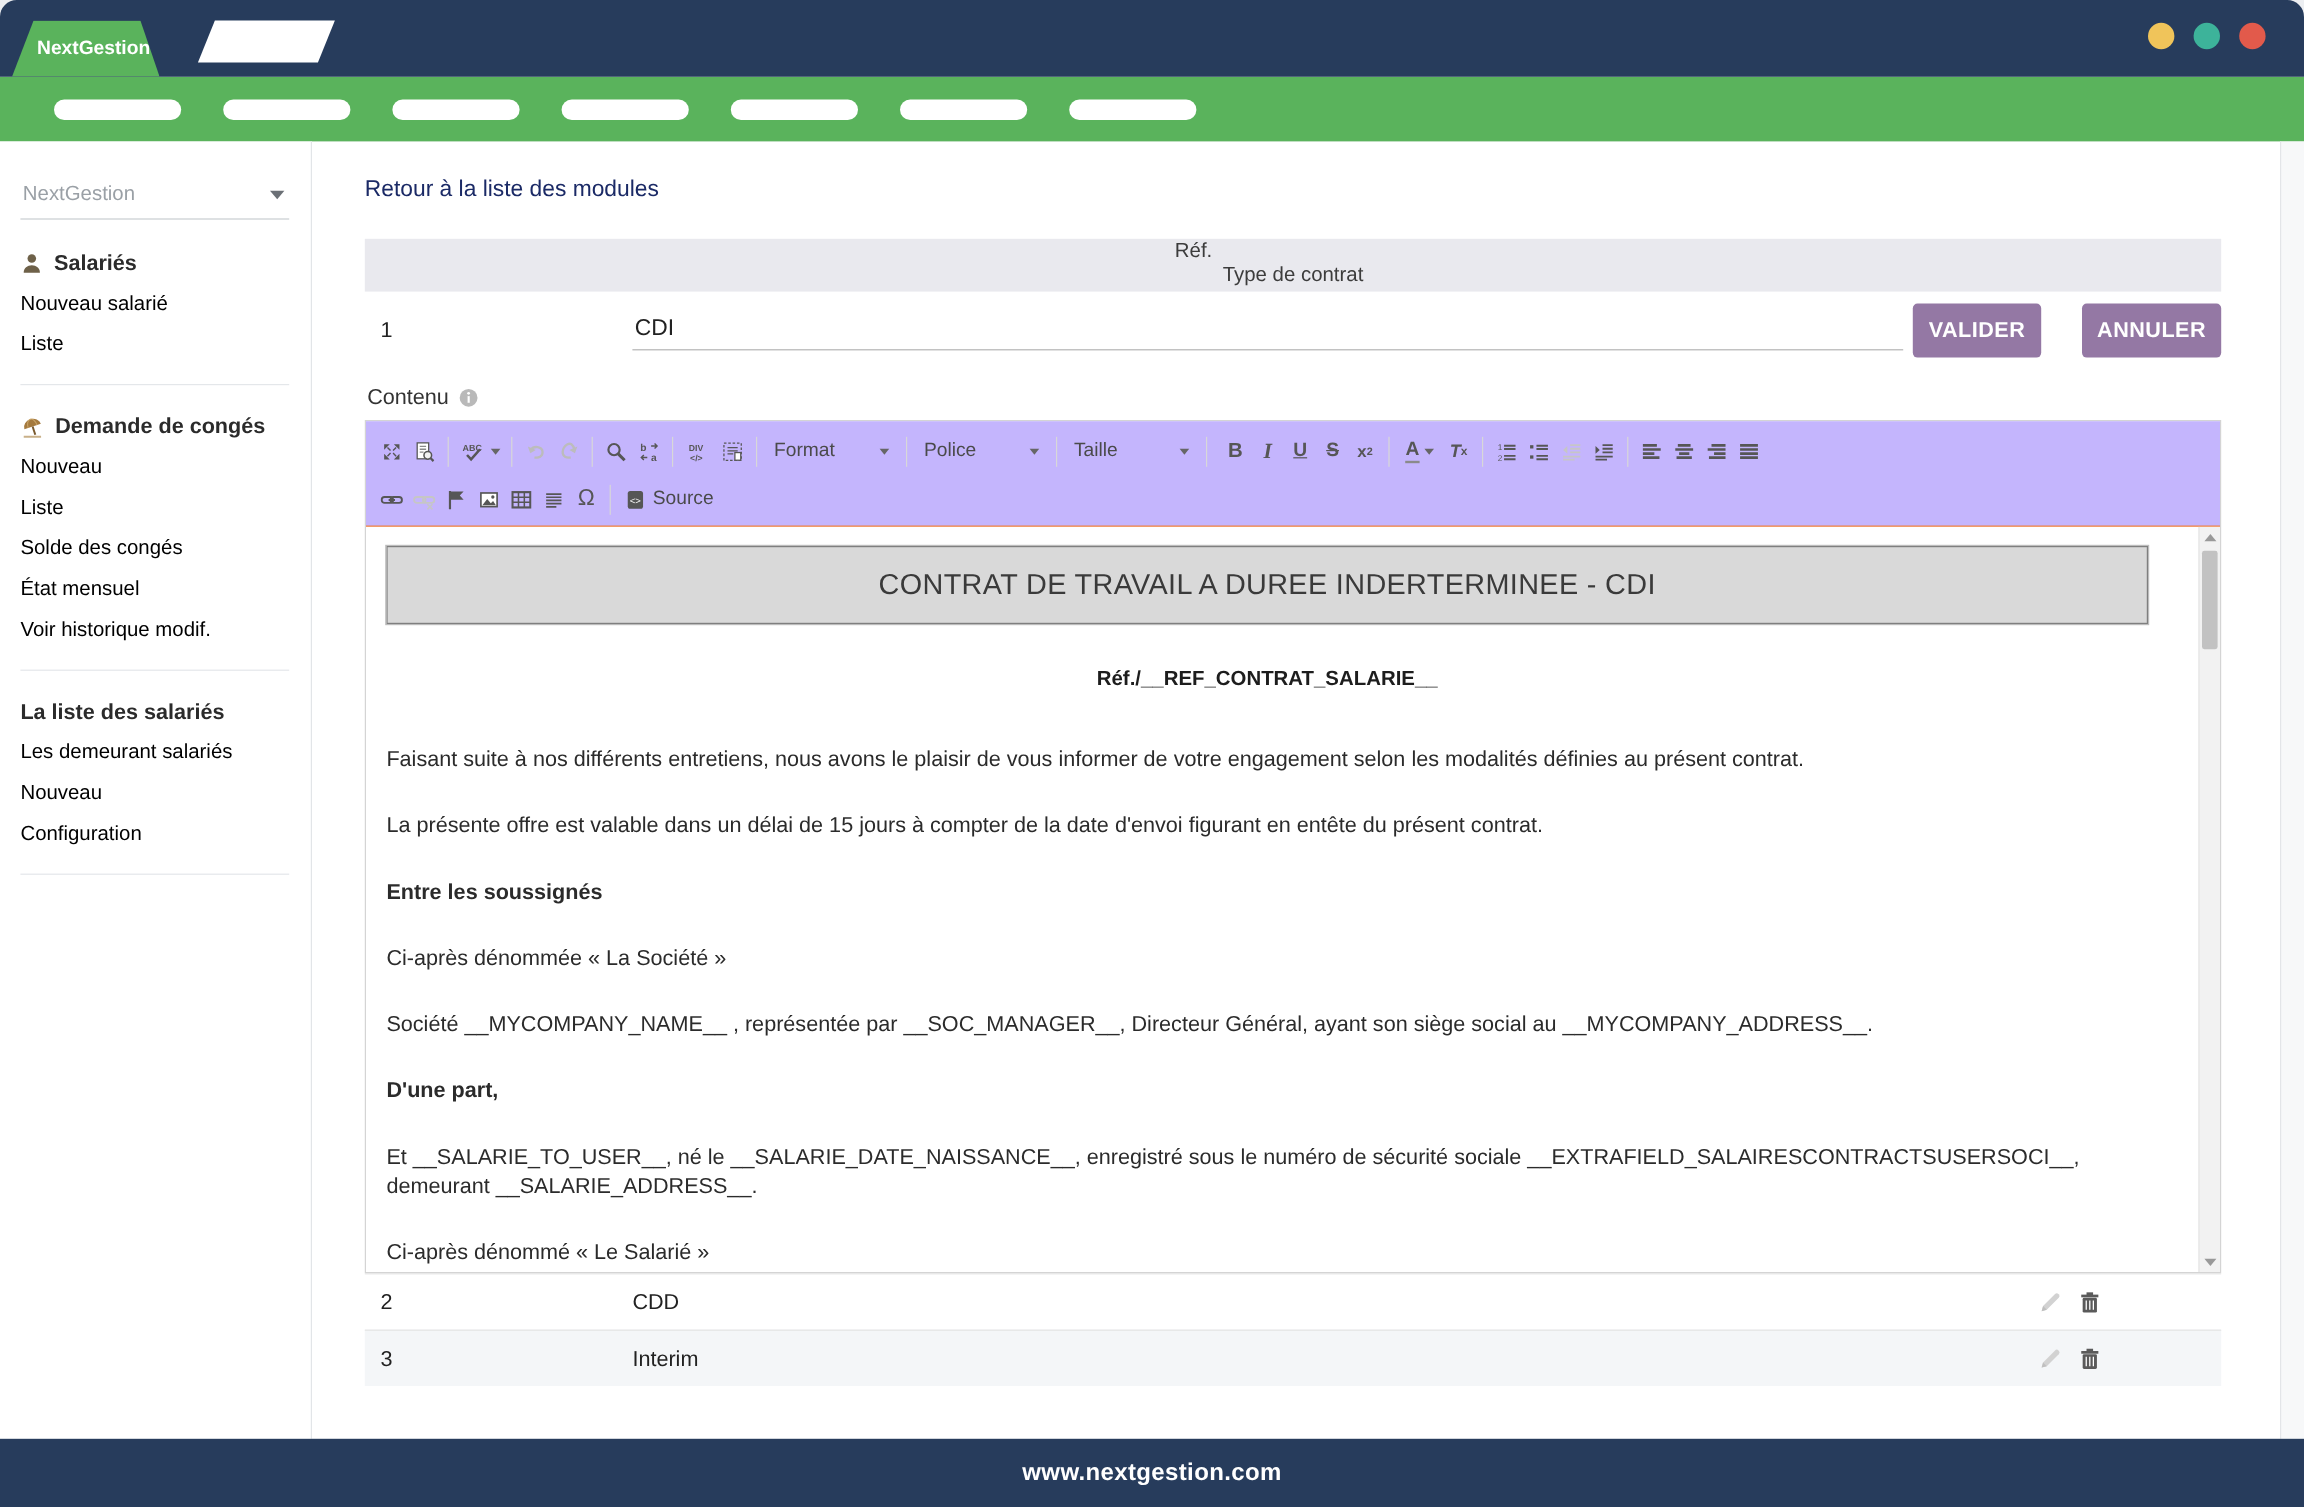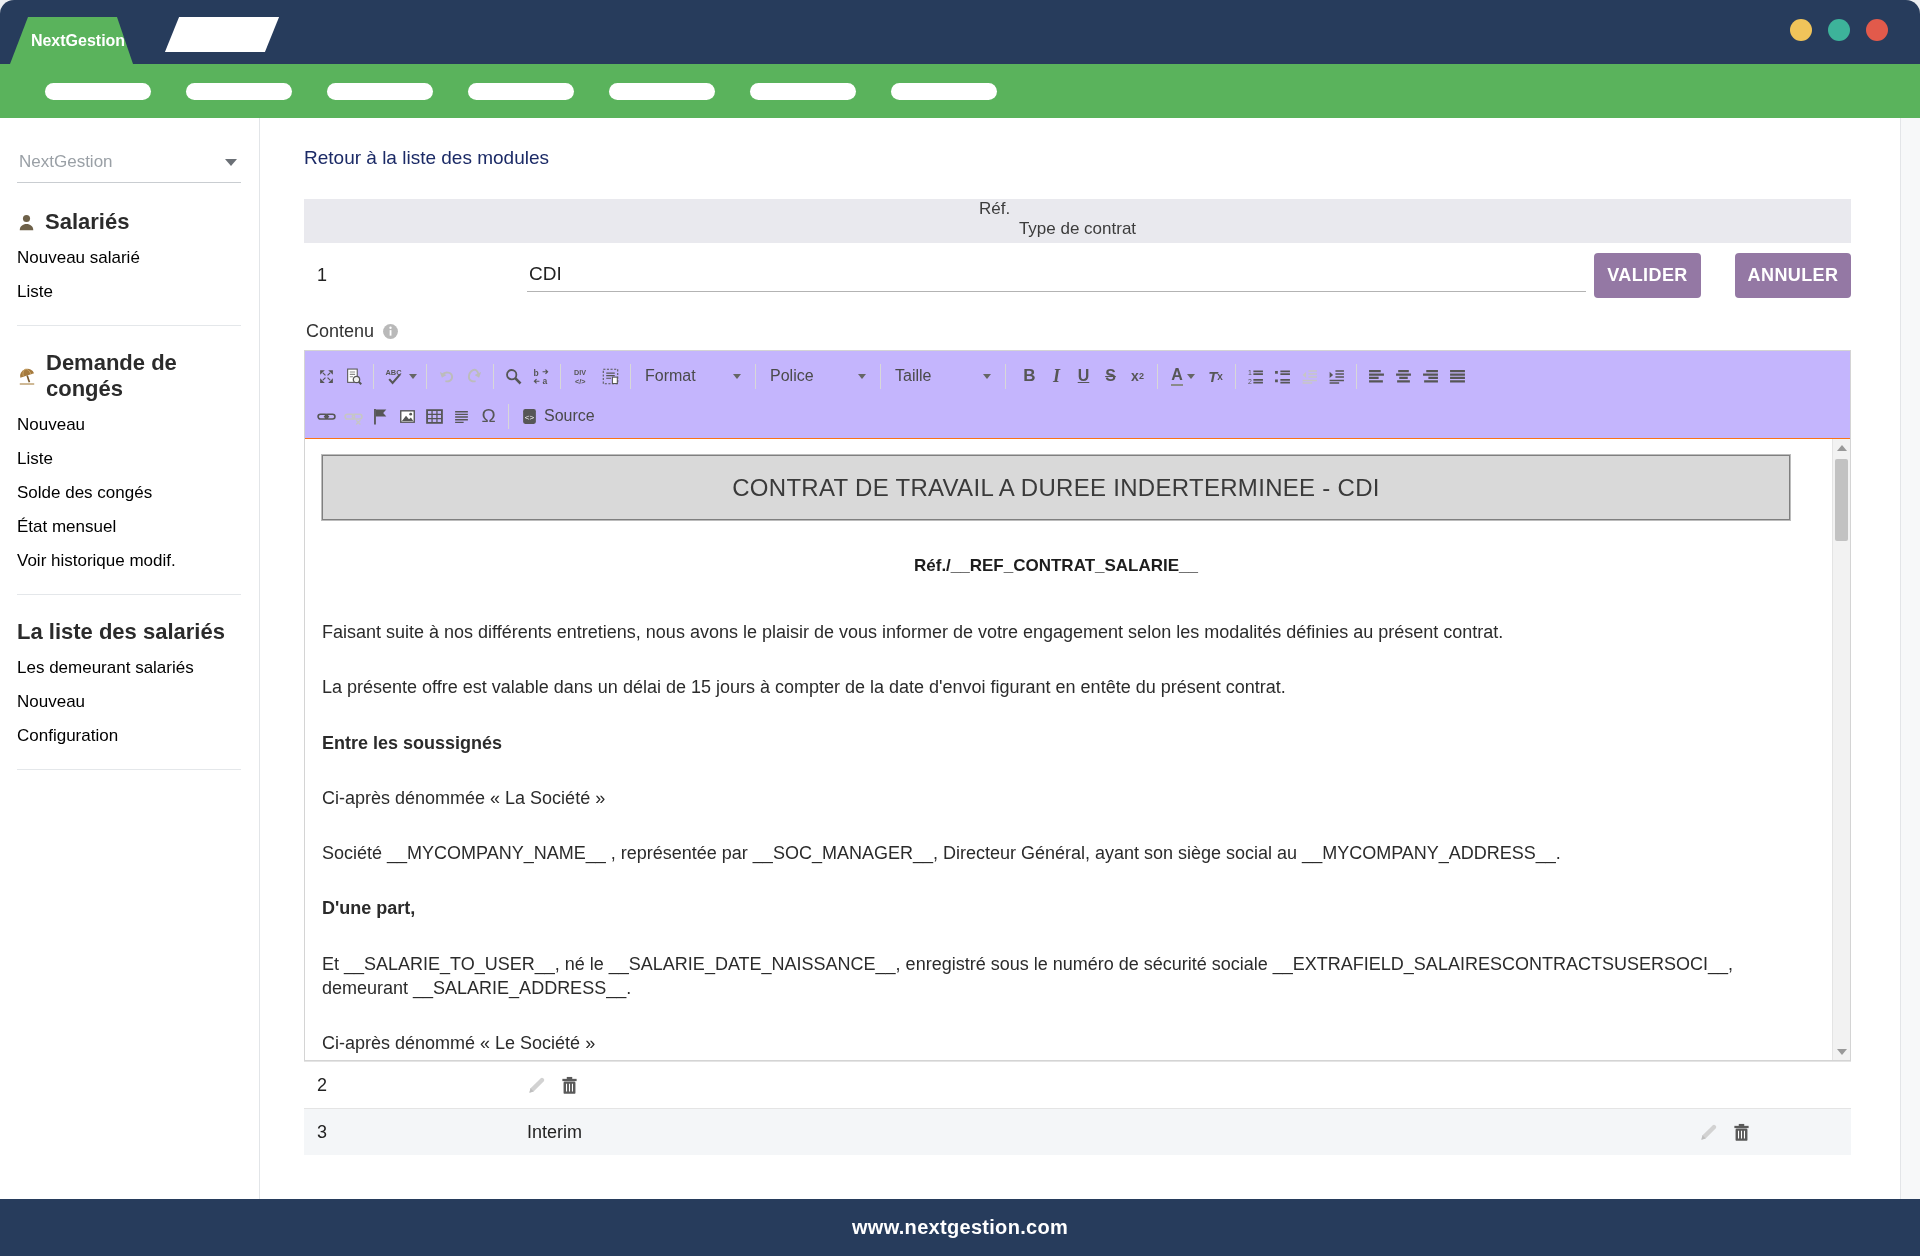--- a/index.html
+++ b/index.html
@@ -45,21 +45,21 @@
     border-bottom:1px solid #c9cdd1; padding:6px 4px 10px 2px; margin-bottom:26px;
     cursor:pointer;
   }
   .search-box .ph { color:#9aa0a6; font-size:17px; }
   .caret-down {
     width:0; height:0; border-left:6px solid transparent; border-right:6px solid transparent;
     border-top:7px solid #6b7076;
   }
   .side-section-title {
     display:flex; align-items:center; gap:9px;
-    font-size:22px; font-weight:bold; color:#2b2b2b; margin:24px 0 6px 0;
+    font-size:18px; font-weight:bold; color:#2b2b2b; margin:24px 0 6px 0;
   }
   .side-item { font-size:17px; color:#000000; padding:7px 0; cursor:pointer; }
   .side-divider { border:none; border-top:1px solid #e4e7ea; margin:16px 0 6px 0; }
   
   .main { flex:1 1 auto; padding:29px 0 0 44px; min-width:0; }
   .main-inner { width:1547px; }
   .main-header { display:flex; align-items:center; justify-content:space-between; margin-bottom:30px; }
   .main-title-wrap { display:flex; align-items:center; gap:16px; }
   .main-title { font-size:20px; color:#2a8094; }
   .back-link { font-size:19px; color:#1b2a66; text-decoration:none; cursor:pointer; }
@@ -474,36 +474,37 @@
               <span>CONTRAT DE TRAVAIL A DUREE INDERTERMINEE - CDI</span>
             </div>
             <div class="doc-ref">Réf./__REF_CONTRAT_SALARIE__</div>
             <p>Faisant suite à nos différents entretiens, nous avons le plaisir de vous informer de votre engagement selon les modalités définies au présent contrat.</p>
             <p>La présente offre est valable dans un délai de 15 jours à compter de la date d'envoi figurant en entête du présent contrat.</p>
             <p class="bold">Entre les soussignés</p>
             <p>Ci-après dénommée « La Société »</p>
             <p>Société __MYCOMPANY_NAME__ , représentée par __SOC_MANAGER__, Directeur Général, ayant son siège social au __MYCOMPANY_ADDRESS__.</p>
             <p class="bold">D'une part,</p>
             <p>Et __SALARIE_TO_USER__, né le __SALARIE_DATE_NAISSANCE__, enregistré sous le numéro de sécurité sociale __EXTRAFIELD_SALAIRESCONTRACTSUSERSOCI__, demeurant __SALARIE_ADDRESS__.</p>
-            <p>Ci-après dénommé « Le Société »</p>
+            <p>Ci-après dénommé « Le Salarié »</p>
           </div>
           <div class="vscroll">
             <div class="vs-btn">
                 <span class="tri-up"></span>
               </div>
             <div class="vs-thumb"></div>
             <div class="vs-btn bottom">
                 <span class="tri-dn"></span>
               </div>
           </div>
         </div>
       </div>
 
       <div class="data-row">
         <div class="col-ref">2</div>
+        <div class="row-type">CDD</div>
         <div class="row-actions">
           <span class="act">
             <svg width="19" height="19" viewBox="0 0 16 16">
                 <path d="M2 14l1-3.6L11.4 2a1.7 1.7 0 0 1 2.4 0l.2.2a1.7 1.7 0 0 1 0 2.4L5.6 13z" fill="#d2d2d2"></path>
                 <path d="M2 14l3.6-1-2.6-2.6z" fill="#bfbfbf"></path>
               </svg>
           </span>
           <span class="act">
             <svg width="19" height="19" viewBox="0 0 16 16">
                 <rect x="3" y="4.6" width="10" height="10.4" rx="1" fill="#5a5a5a"></rect>

